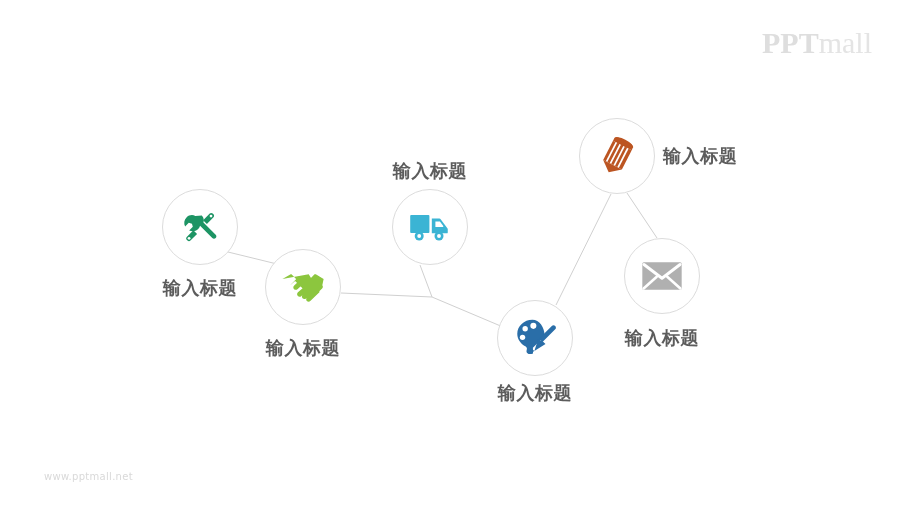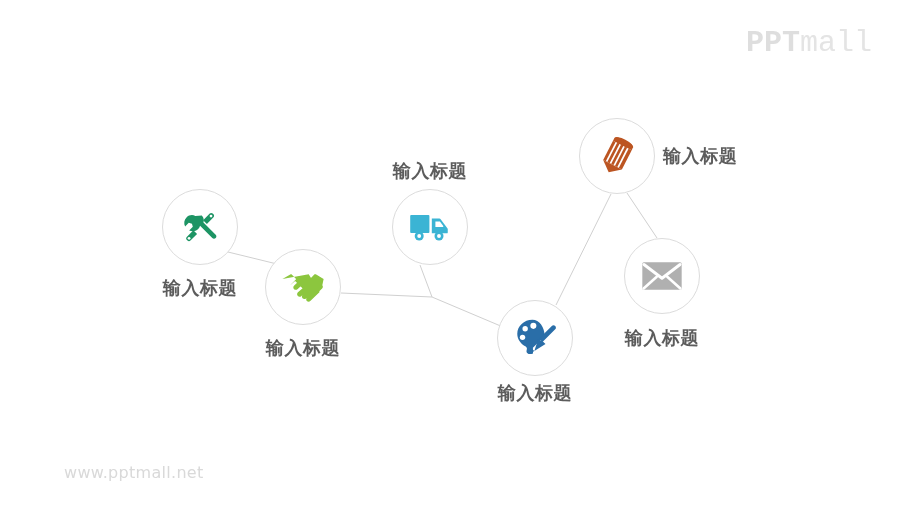--- a/index.html
+++ b/index.html
@@ -9,27 +9,27 @@
     font-family:"DejaVu Sans","Liberation Sans",sans-serif;
     overflow:hidden;
   }
   #slide{position:relative;width:900px;height:506px;background:#fff;}
 
   
   .logo{
     position:absolute; top:26px; right:28px;
     font-size:30px; letter-spacing:0px;
     color:#dedede; font-weight:bold;
-    font-family:Liberation Mono, monospace;
+    font-family:Liberation Serif, serif;
     user-select:none;
   }
   .logo .lite{color:#e4e4e4;font-weight:normal;}
   .watermark{
-    position:absolute; left:64px; bottom:24px;
-    font-size:16px; color:#d9d9d9; letter-spacing:.3px;
+    position:absolute; left:44px; bottom:24px;
+    font-size:10px; color:#d9d9d9; letter-spacing:.3px;
   }
 
   
   #links{position:absolute;left:0;top:0;width:900px;height:506px;}
 
   
   .node{position:absolute;}
   .circle{
     position:absolute;
     border-radius:50%;

